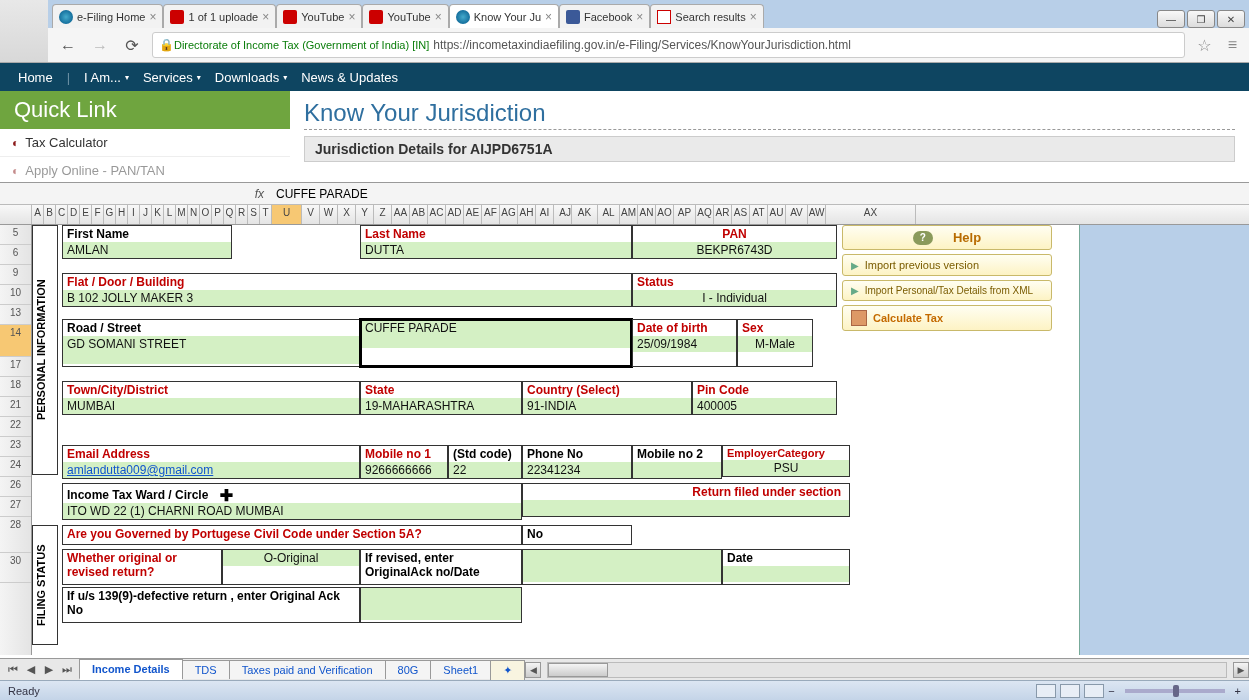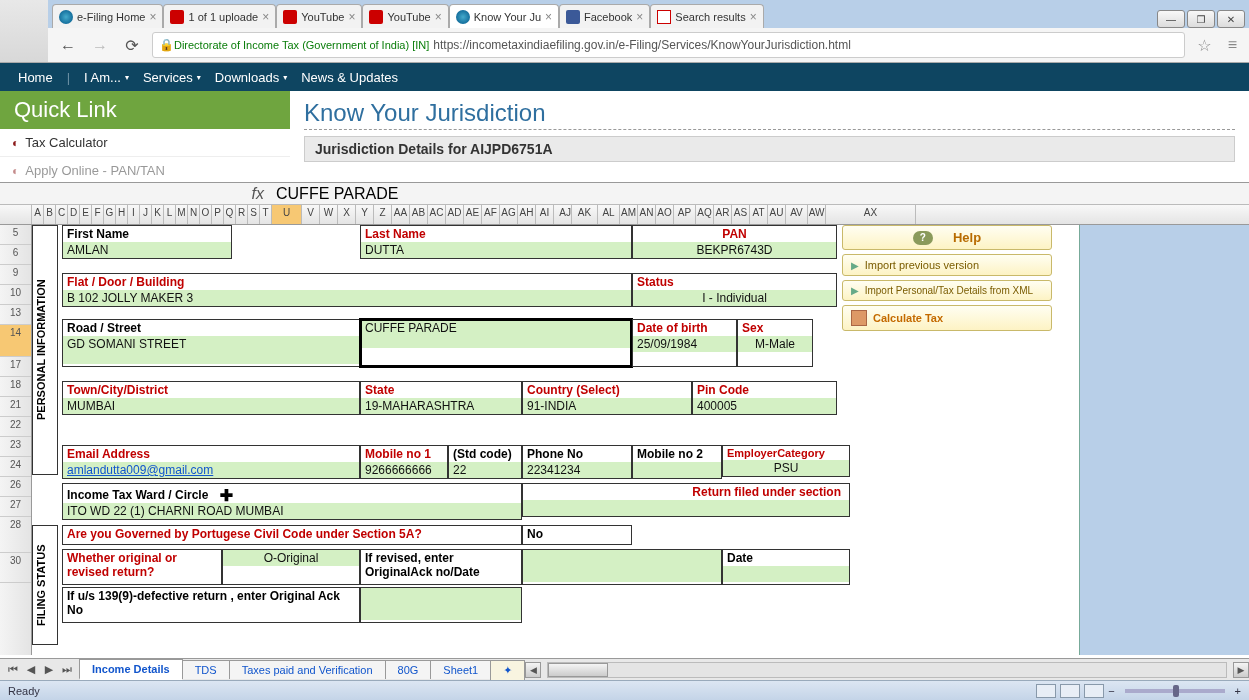--- a/index.html
+++ b/index.html
@@ -32,21 +32,21 @@
 .ql-head { background: #6fa53f; color: #fff; font-family: "Segoe UI Light", sans-serif; font-size: 22px; padding: 6px 14px; }
 .ql-item { display: flex; align-items: center; gap: 6px; padding: 6px 12px; border-bottom: 1px solid #eee; font-size: 13px; color: #333; }
 .ql-bullet { color: #8b1a1a; font-size: 12px; }
 
 .page-head { flex: 1; padding: 8px 14px; }
 .page-title { font-family: "Segoe UI Light", sans-serif; font-size: 24px; color: #2f6f9f; border-bottom: 1px dashed #999; padding-bottom: 2px; margin-bottom: 6px; }
 .jur-box { background: #eaeaea; border: 1px solid #ccc; padding: 4px 10px; font-weight: bold; font-size: 14px; color: #333; }
 
 
 .excel-wrap { position: absolute; top: 182px; left: 0; right: 0; bottom: 0; background: #fff; border-top: 1px solid #999; }
-.formula-bar { display: flex; align-items: center; height: 22px; border-bottom: 1px solid #bbb; background: #f4f4f4; font-size: 16px; }
+.formula-bar { display: flex; align-items: center; height: 22px; border-bottom: 1px solid #bbb; background: #f4f4f4; font-size: 12px; }
 .name-box { width: 200px; border-right: 1px solid #bbb; padding: 0 6px; color: #333; text-align:right; }
 .fx { width: 70px; text-align: right; padding-right: 6px; font-style: italic; color: #555; }
 .formula-val { padding-left: 6px; }
 
 .col-headers { display: flex; height: 20px; border-bottom: 1px solid #999; background: linear-gradient(#f8f8f8,#e4e4e4); font-size: 10px; }
 .corner { width: 32px; border-right: 1px solid #bbb; }
 .colh { border-right: 1px solid #bbb; text-align: center; color: #444; padding-top: 2px; }
 .colh.sel { background: #f7c873; }
 
 .grid-area { position: relative; height: 430px; display: flex; background:#fff;}

